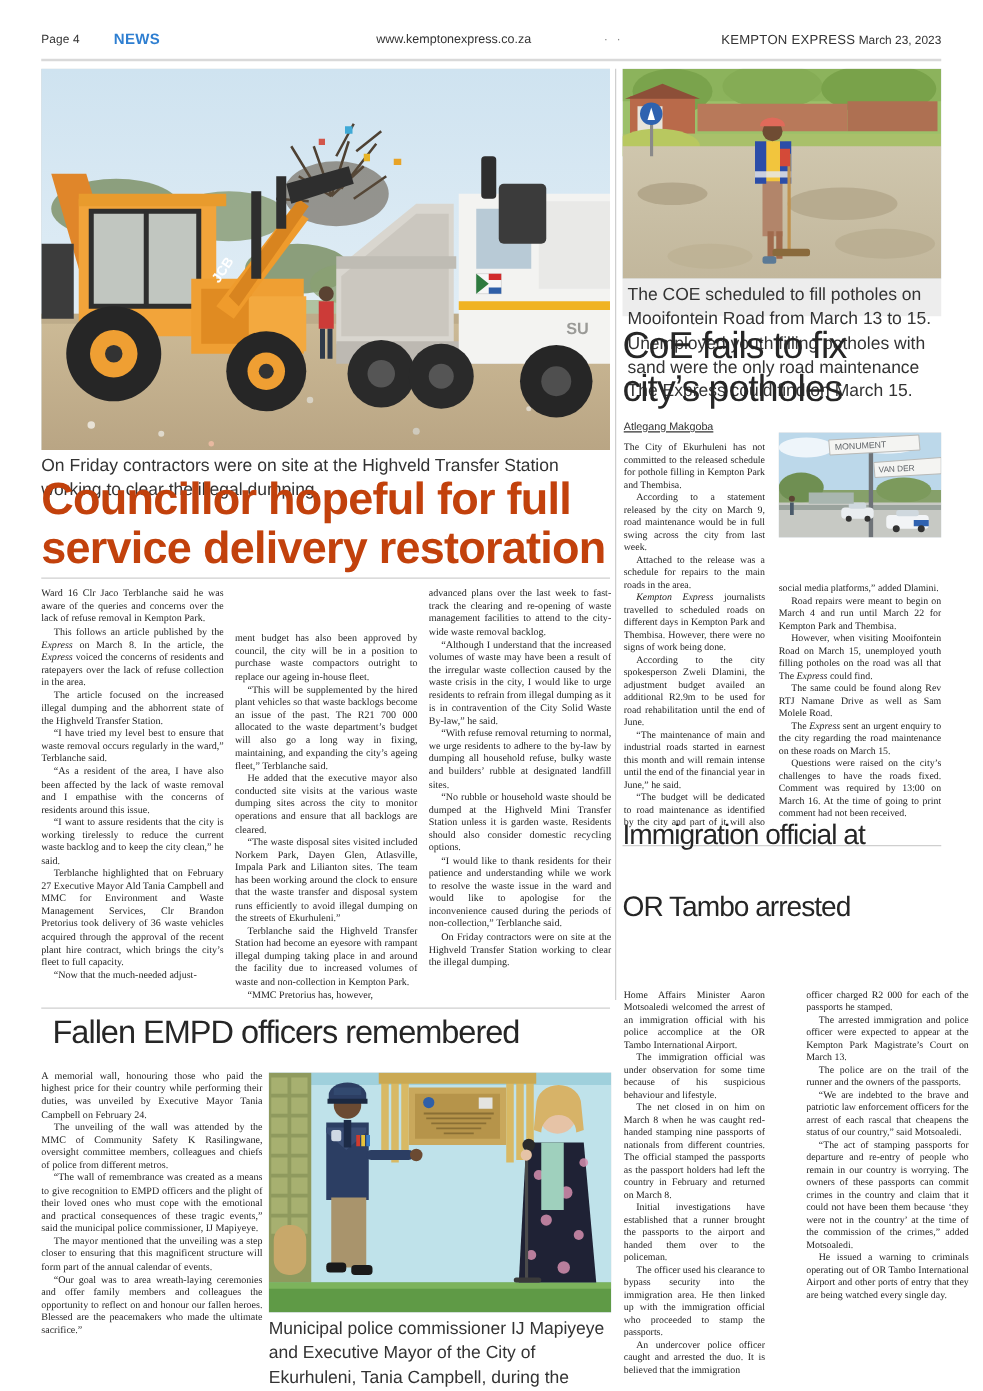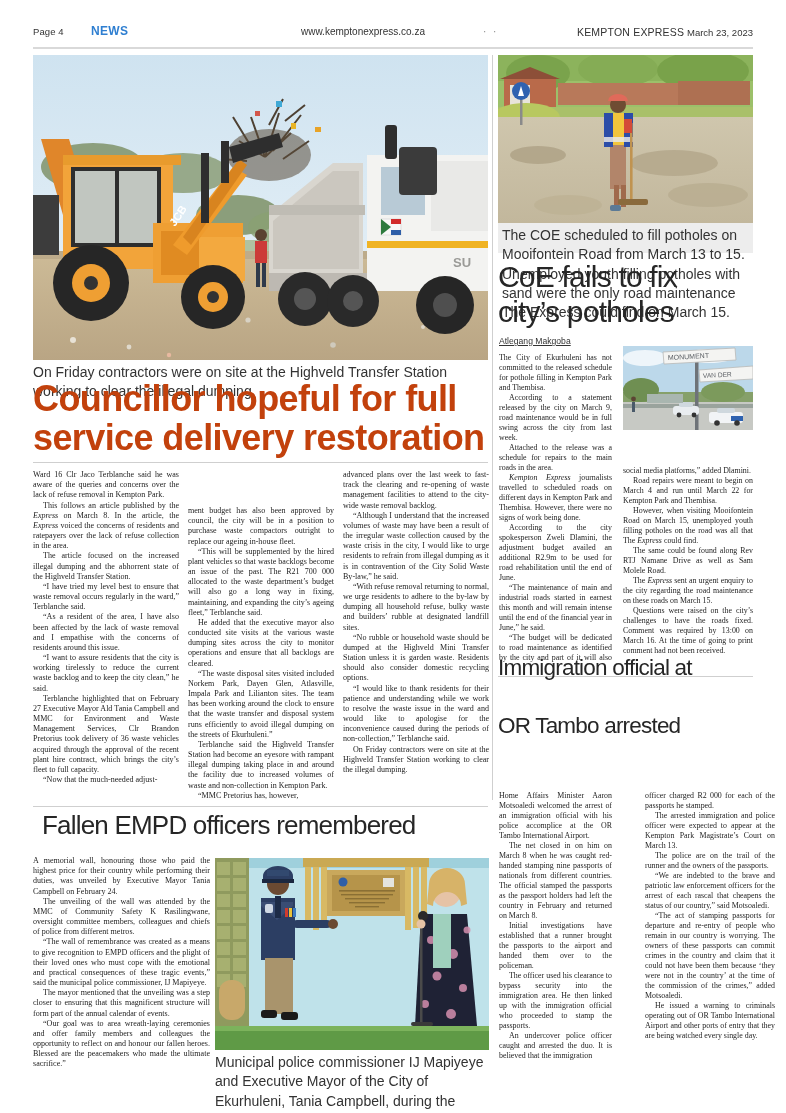--- a/index.html
+++ b/index.html
@@ -337,20 +337,21 @@
       <p>Questions were raised on the city’s challenges to have the roads fixed. Comment was required by 13:00 on March 16. At the time of going to print comment had not been received.</p>
     </div>
 
   <div class="hrule" style="left:498px;top:676px;width:255px;"></div>
 
   <div class="hl-thin" style="position:absolute;left:498px;top:656px;width:262px;font-size:22.5px;">Immigration official at</div>
   <div class="hl-thin" style="position:absolute;left:498px;top:714px;width:262px;font-size:22.5px;">OR Tambo arrested</div>
 
   <div class="col" id="i-col1" style="left:499px;top:791px;width:113px;height:318px;font-size:7.9px;">
       <p class="first">Home Affairs Minister Aaron Motsoaledi welcomed the arrest of an immigration official with his police accomplice at the OR Tambo International Airport.</p>
+      <p>The immigration official was under observation for some time because of his suspicious behaviour and lifestyle.</p>
       <p>The net closed in on him on March 8 when he was caught red-handed stamping nine passports of nationals from different countries. The official stamped the passports as the passport holders had left the country in February and returned on March 8.</p>
       <p>Initial investigations have established that a runner brought the passports to the airport and handed them over to the policeman.</p>
       <p>The officer used his clearance to bypass security into the immigration area. He then linked up with the immigration official who proceeded to stamp the passports.</p>
       <p>An undercover police officer caught and arrested the duo. It is believed that the immigration</p>
     </div>
   <div class="col" id="i-col2" style="left:623px;top:791px;width:130px;height:318px;font-size:7.9px;margin-left:22px;">
       <p class="first">officer charged R2 000 for each of the passports he stamped.</p>
       <p>The arrested immigration and police officer were expected to appear at the Kempton Park Magistrate’s Court on March 13.</p>
       <p>The police are on the trail of the runner and the owners of the passports.</p>
       <p>“We are indebted to the brave and patriotic law enforcement officers for the arrest of each rascal that cheapens the status of our country,” said Motsoaledi.</p>

